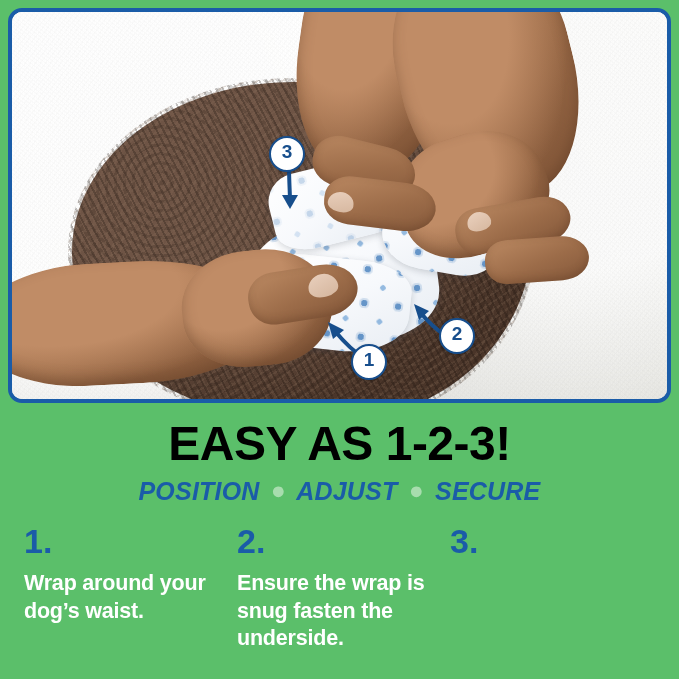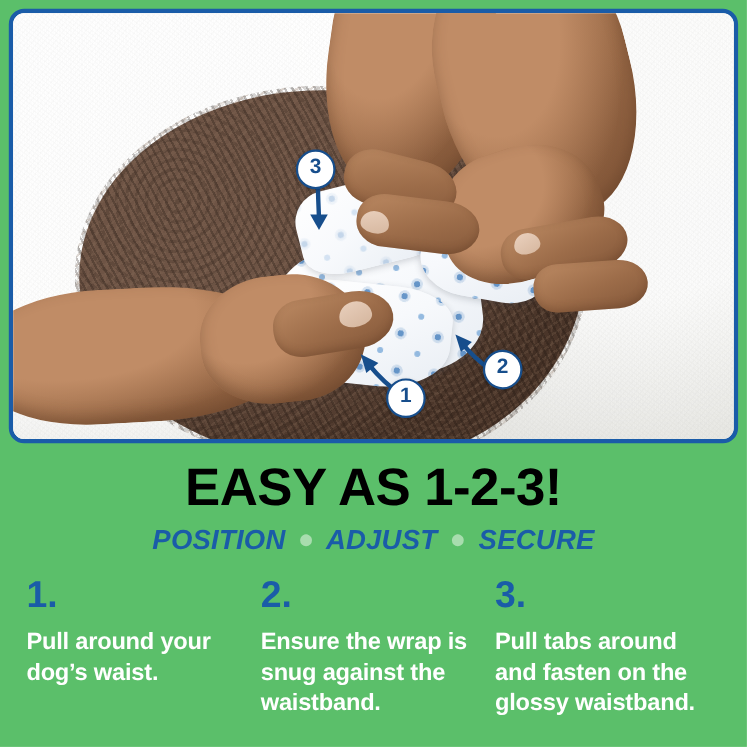--- a/index.html
+++ b/index.html
@@ -384,25 +384,24 @@
     <span>POSITION</span>
     <span class="sep">●</span>
     <span>ADJUST</span>
     <span class="sep">●</span>
     <span>SECURE</span>
   </div>
 
   <div class="steps">
     <div class="step">
       <div class="step-num">1.</div>
-      <div class="step-text">Pull around your dog’s waist.</div>
+      <div class="step-text">Wrap around your dog’s waist.</div>
     </div>
     <div class="step">
       <div class="step-num">2.</div>
-      <div class="step-text">Ensure the wrap is snug against the waistband.</div>
+      <div class="step-text">Ensure the wrap is snug fasten the underside.</div>
     </div>
     <div class="step">
       <div class="step-num">3.</div>
-      <div class="step-text">Pull tabs around and fasten on the glossy waistband.</div>
     </div>
   </div>
 
 </div>
 
 </body></html>

